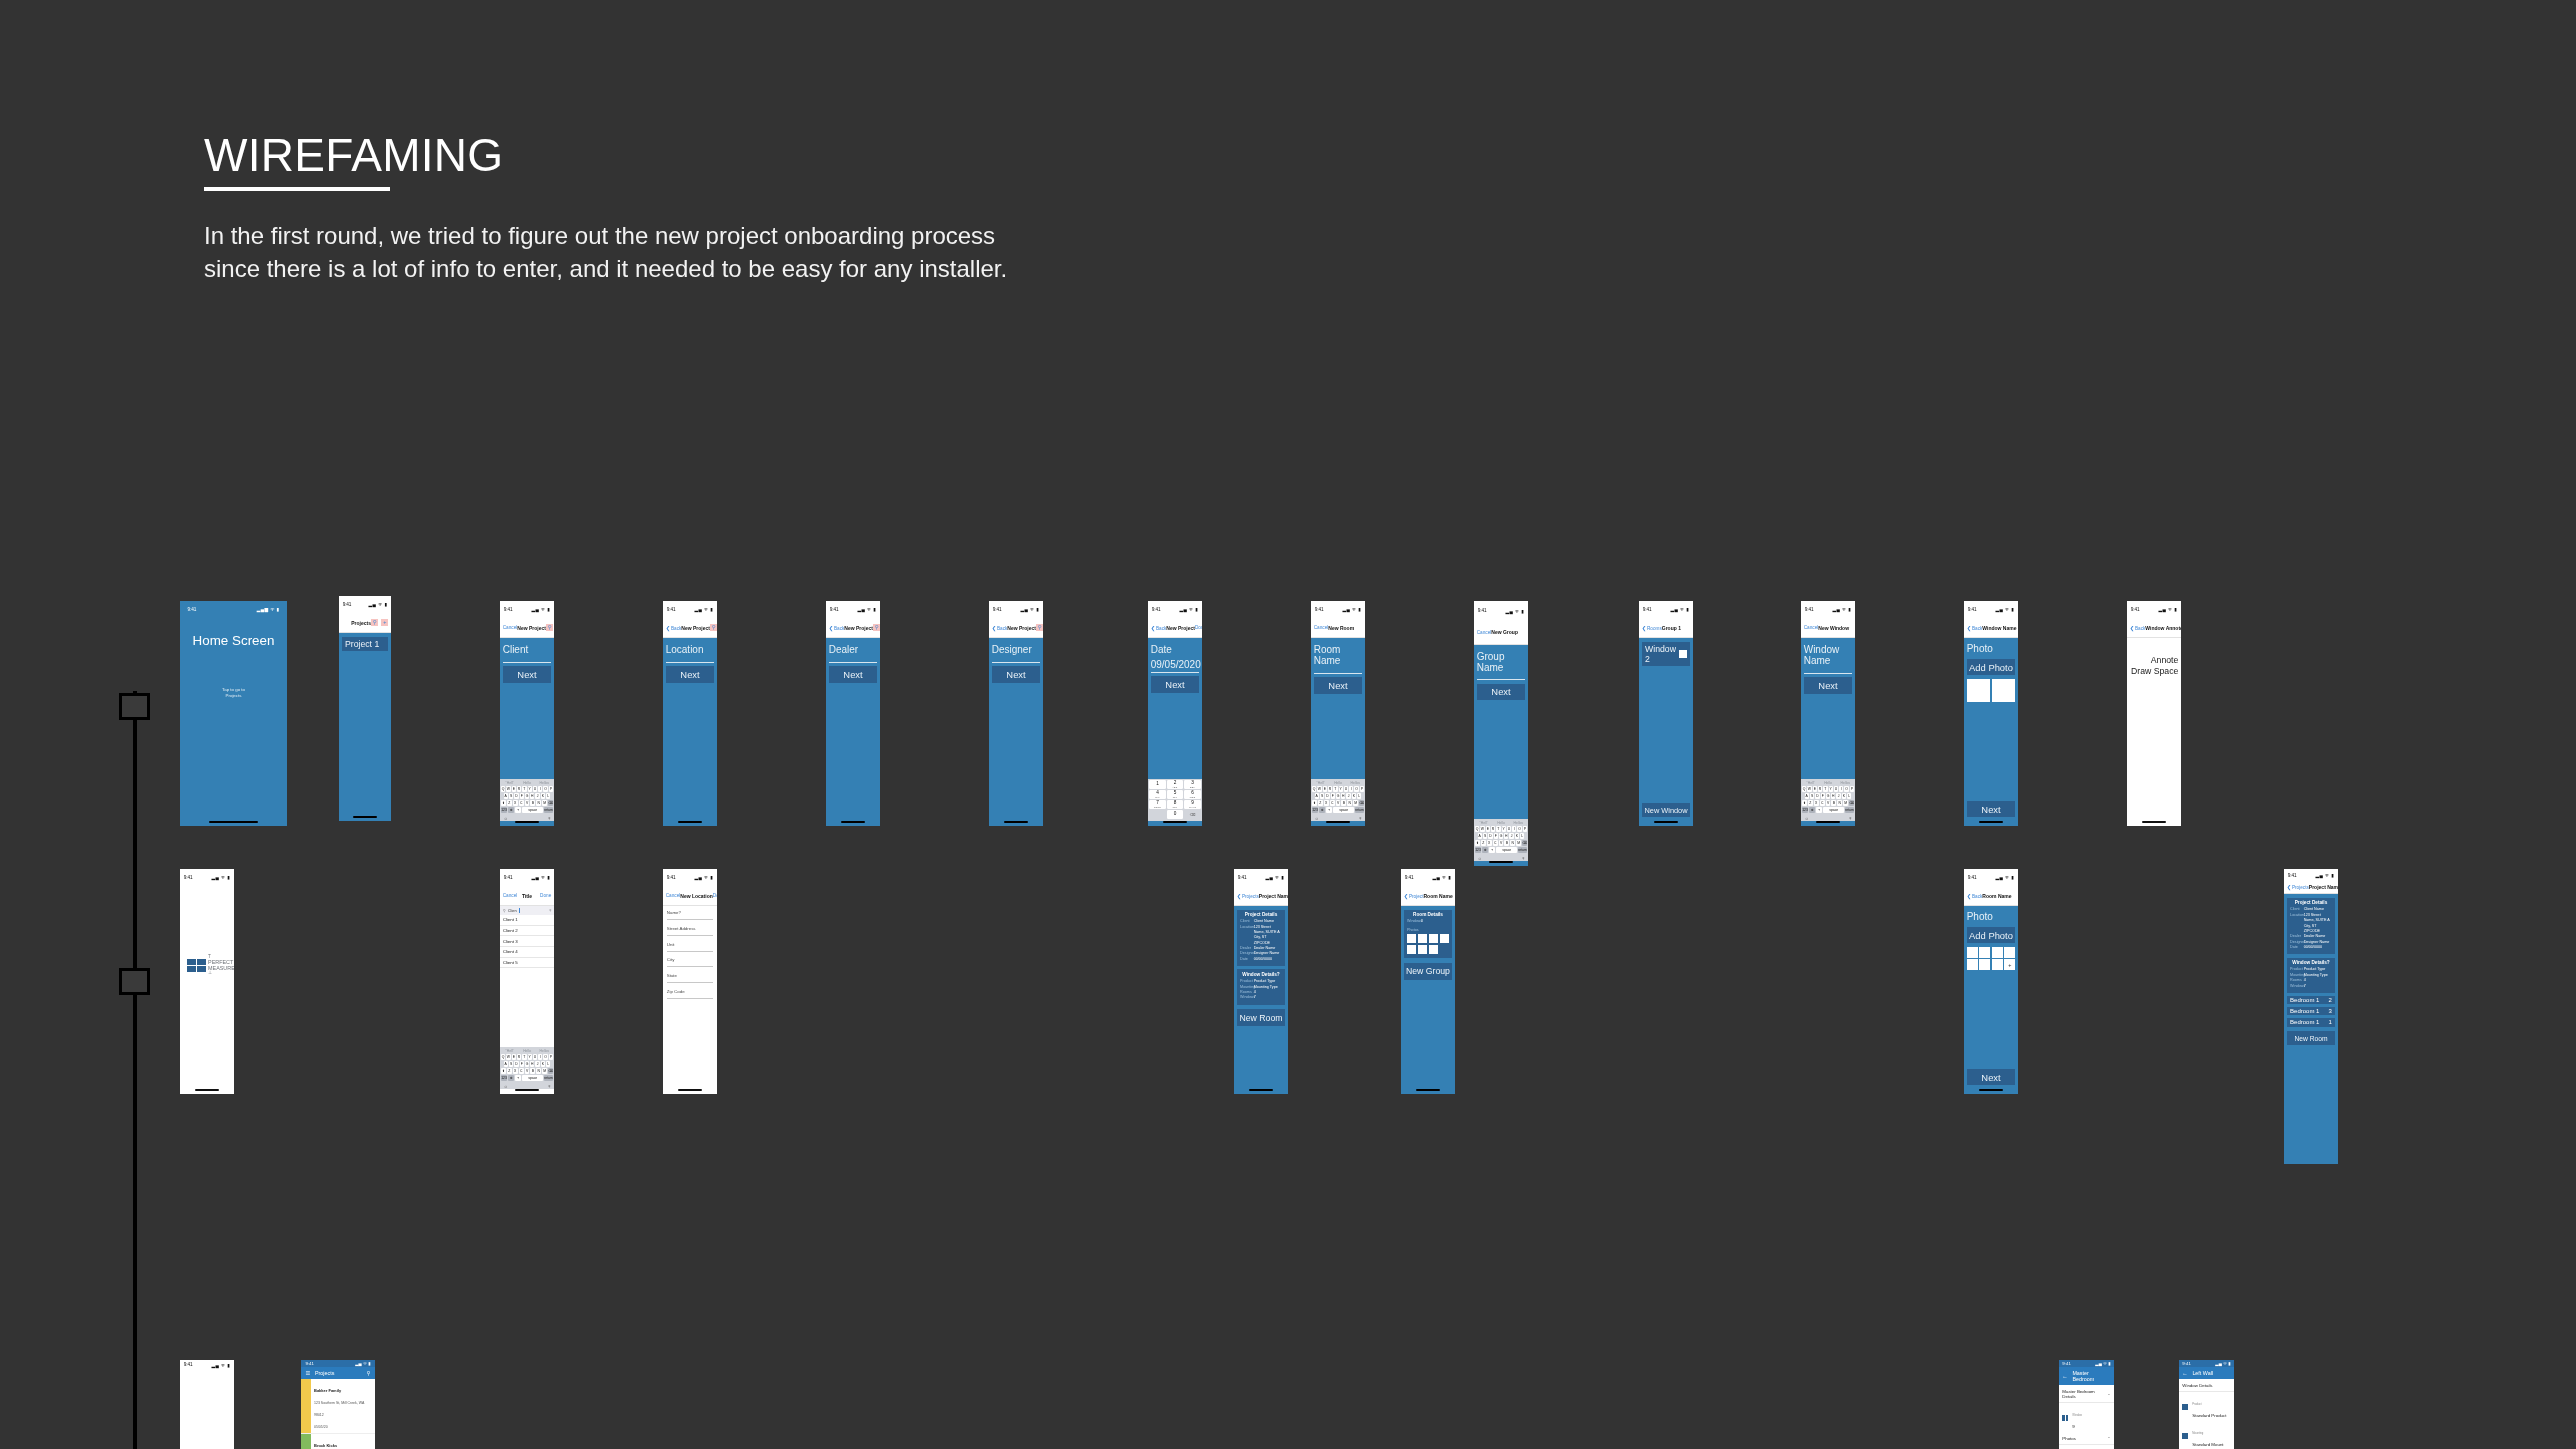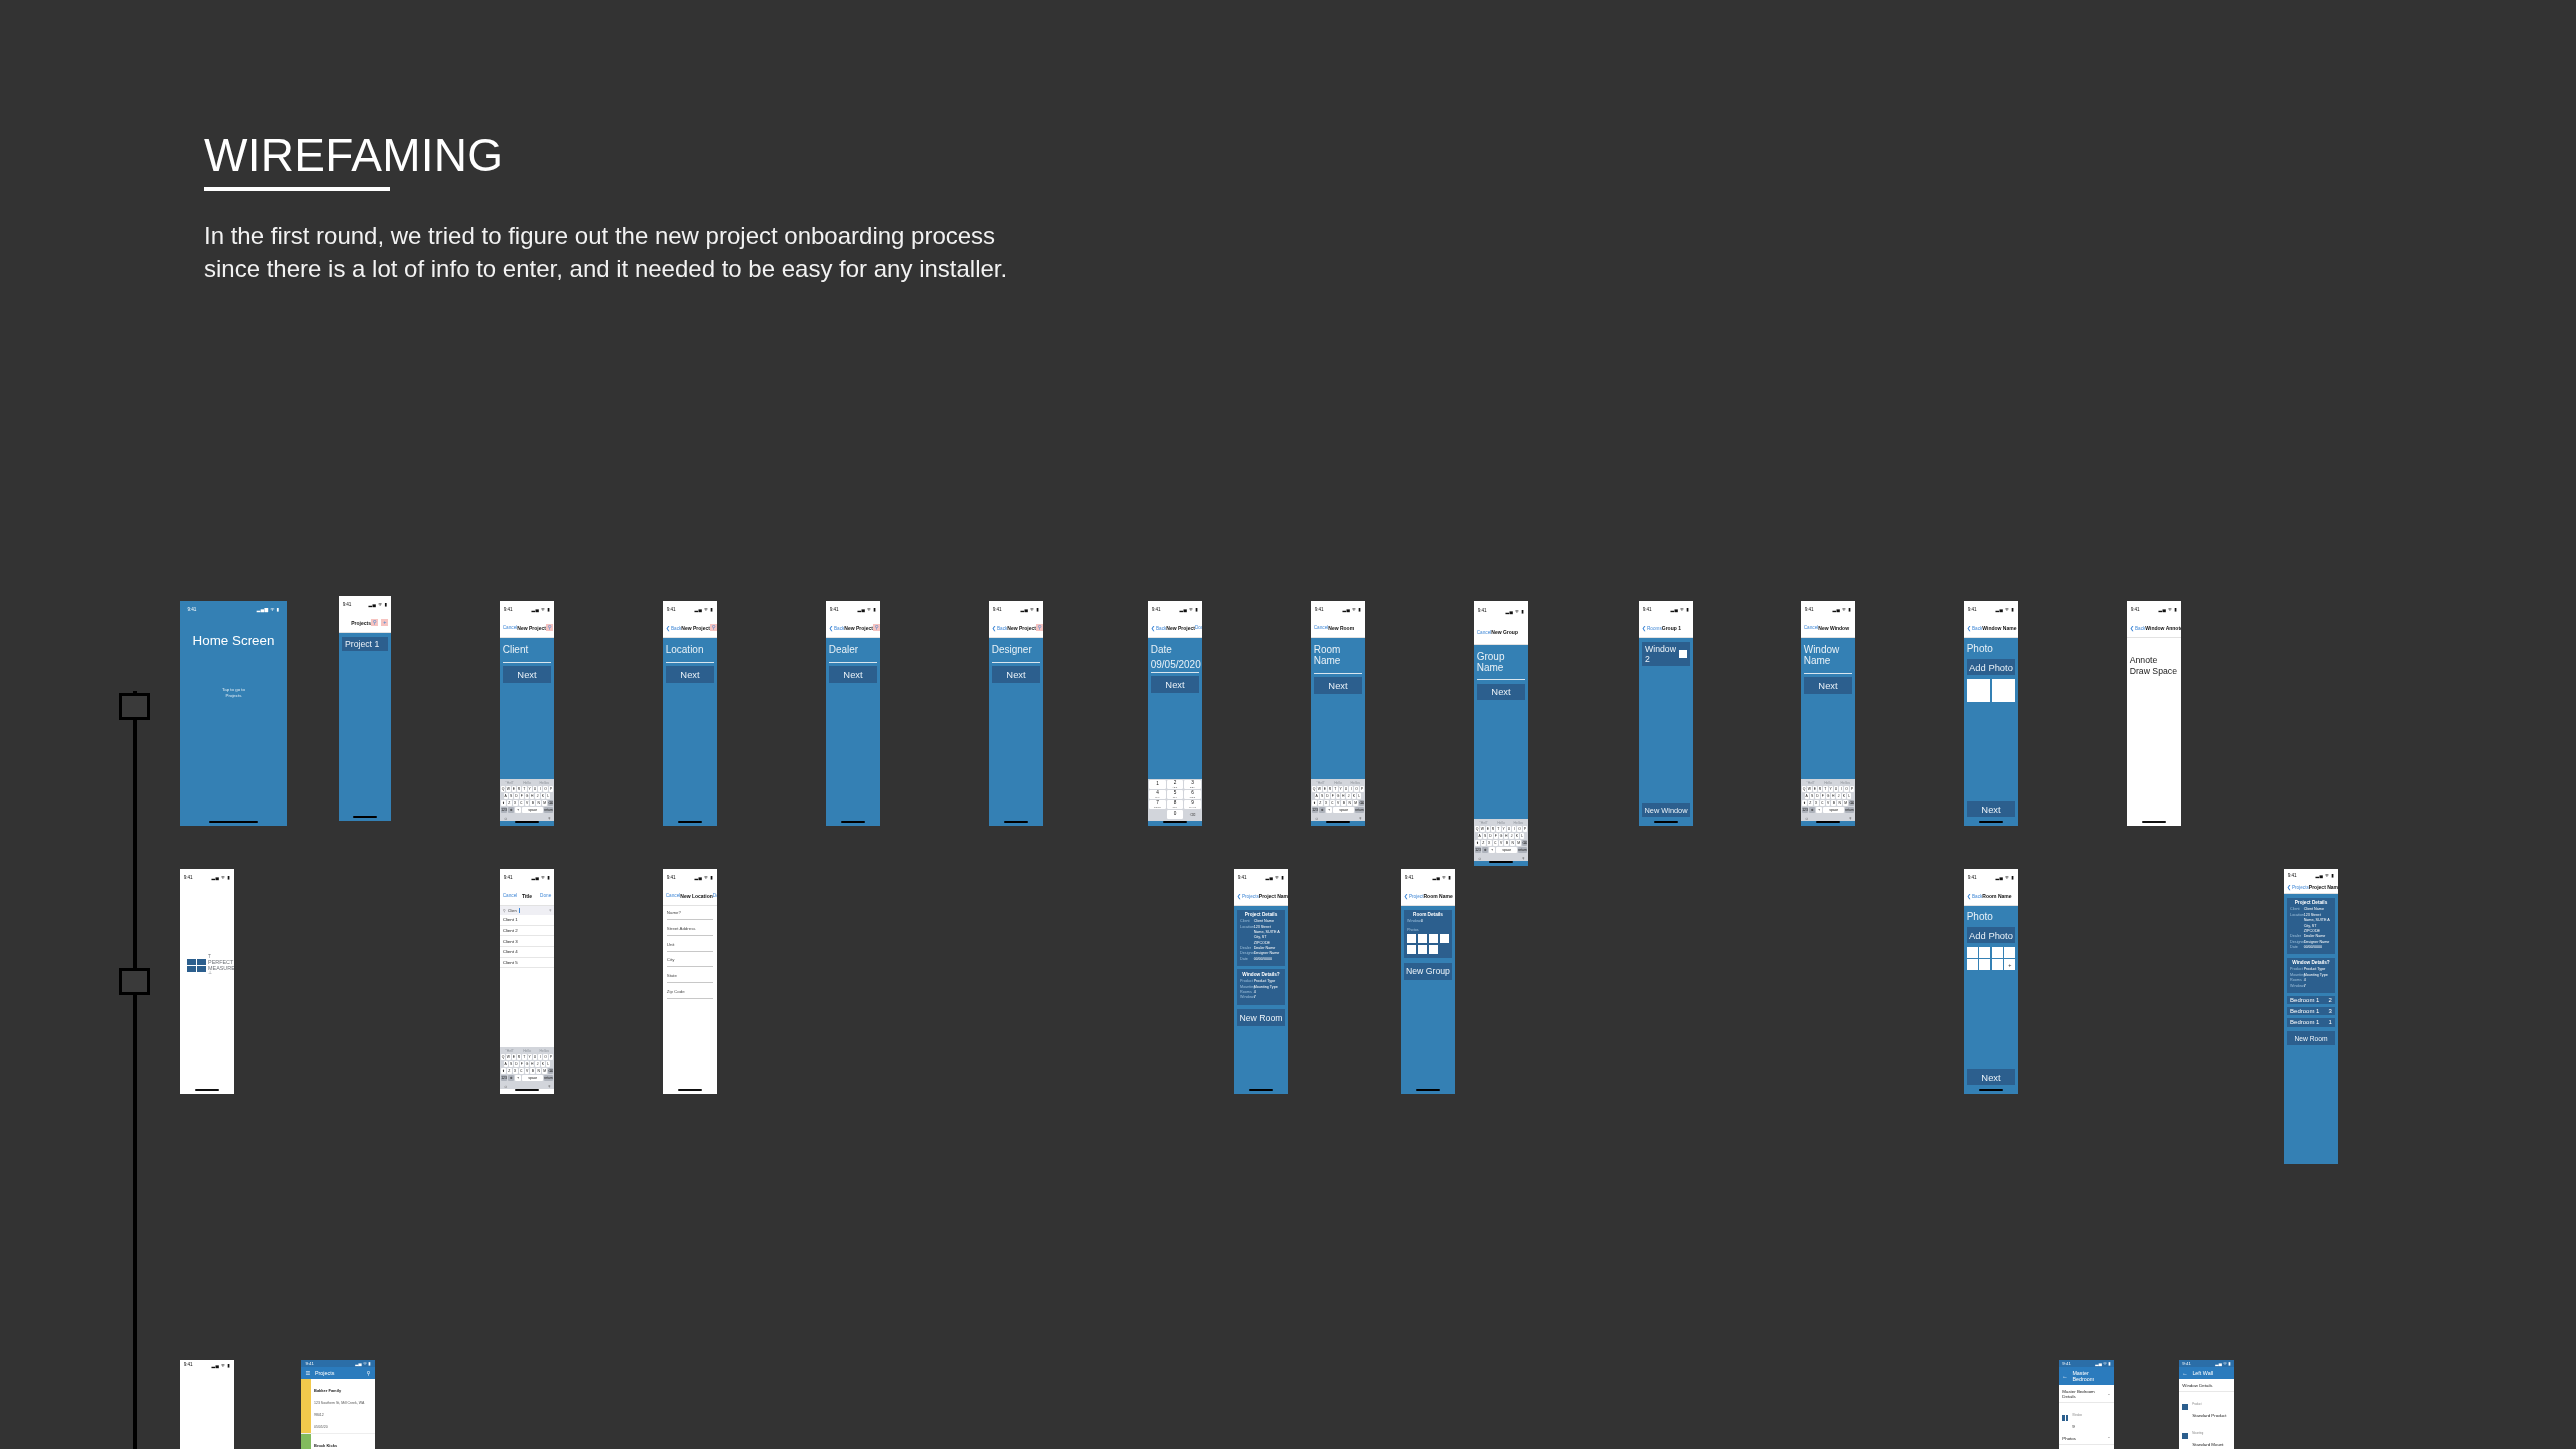--- a/index.html
+++ b/index.html
@@ -144,21 +144,21 @@
   .photogrid .cell { background:#fff; aspect-ratio: 1/1; display:flex; align-items:center; justify-content:center; font-size:5.4px; color:#333; }
   .photogrid2 { display:grid; grid-template-columns: repeat(2, 1fr); gap:2px; margin-top:3.4px; }
   .photogrid2 .cell { background:#fff; aspect-ratio:1/1; }
 
   .roomrow {
     background:#2c5f8e; color:#fff; font-size:6px; font-weight:300;
     padding: 1.3px 3.4px; margin-top:2.7px; display:flex; justify-content:space-between; align-items:center;
   }
   .bigbtn { background:#2c5f8e; color:#eef5fa; font-size:8.7px; font-weight:300; text-align:center; padding: 3.4px 0; margin-top: 4.7px; }
 
-  .annote { color:#1b1b1b; font-size:8.7px; font-weight:300; text-align:left; margin-top: 34%; line-height:1.35; }
+  .annote { color:#1b1b1b; font-size:8.7px; font-weight:300; text-align:right; margin-top: 34%; line-height:1.35; }
 
   
   .mbar { background:#2b6ea8; height: 7.5%; flex:none; display:flex; align-items:center; justify-content:space-between; padding:0 6%; }
   .mbar .t, .mbar .r { font-size:4.4px; color:#fff; }
   .mapp { background:#2b7bbd; flex:none; padding: 3.4px 6%; display:flex; align-items:center; gap:4.7px; }
   .mapp .ttl { font-size:5.4px; color:#fff; flex:1; }
   .mapp .ic { font-size:5.4px; color:#fff; }
   .mlist { background:#fff; flex:1; overflow:hidden; }
   .mitem { display:flex; border-bottom:0.7px solid #eee; }
   .mitem .swatch { width: 13%; flex:none; }

